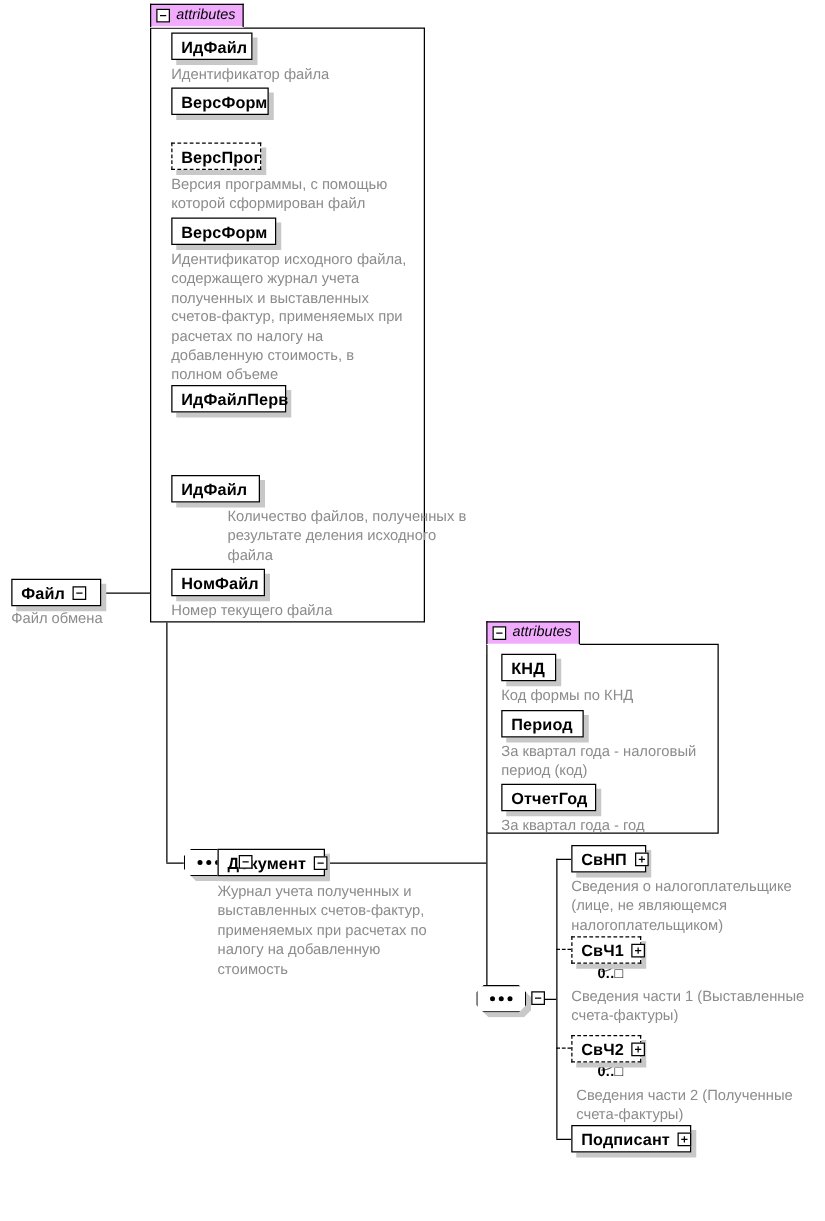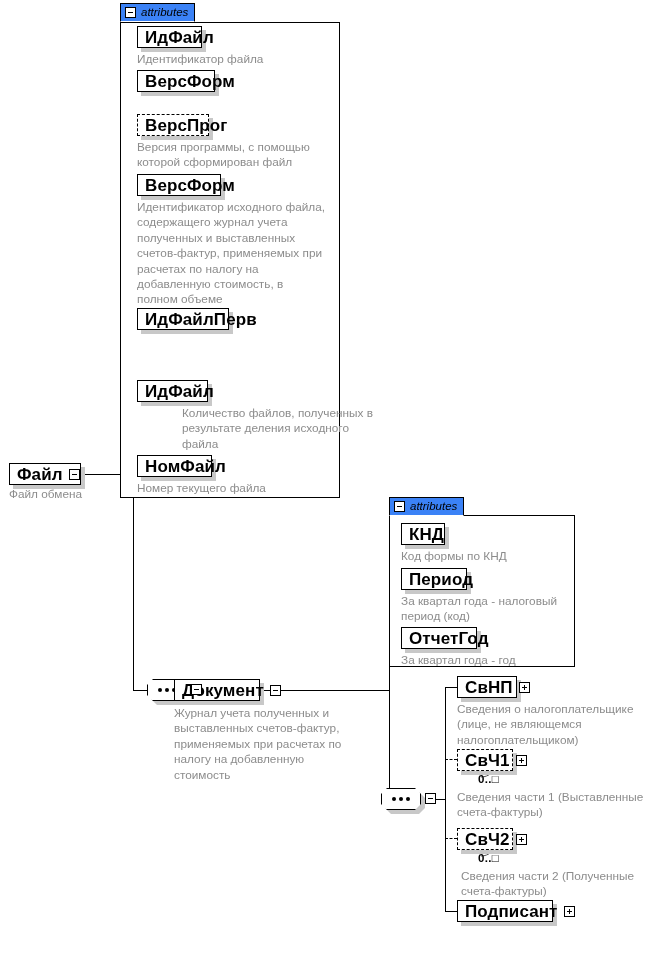--- a/index.html
+++ b/index.html
@@ -38,21 +38,21 @@
     position: absolute;
     box-sizing: border-box;
     border: 1px solid #000000;
     background: #ffffff;
   }
   .attrtab {
     position: absolute;
     box-sizing: border-box;
     border: 1px solid #000000;
     border-bottom: 1px solid #ffffff;
-    background: #3b82f6;
+    background: #f0abfc;
     height: 19px;
     display: flex;
     align-items: center;
     padding: 0 6px 0 4px;
     z-index: 3;
   }
   .attrtab .lbl {
     font-style: italic;
     font-size: 11.5px;
     color: #000000;
@@ -95,21 +95,21 @@
     background: #ffffff;
     border: 1.5px solid #000000;
     display: flex;
     align-items: center;
     padding: 0 4px 0 7px;
     z-index: 2;
     white-space: nowrap;
   }
   .node.dashed { border: 1.5px dashed #000000; }
   .node .nm {
-    font-size: 17px;
+    font-size: 13px;
     font-weight: bold;
     color: #000000;
     line-height: 1;
     letter-spacing: 0.1px;
   }
   .node .pmbox { margin-left: 6px; }
   .shadow {
     position: absolute;
     background: #c8c8c8;
     z-index: 1;

